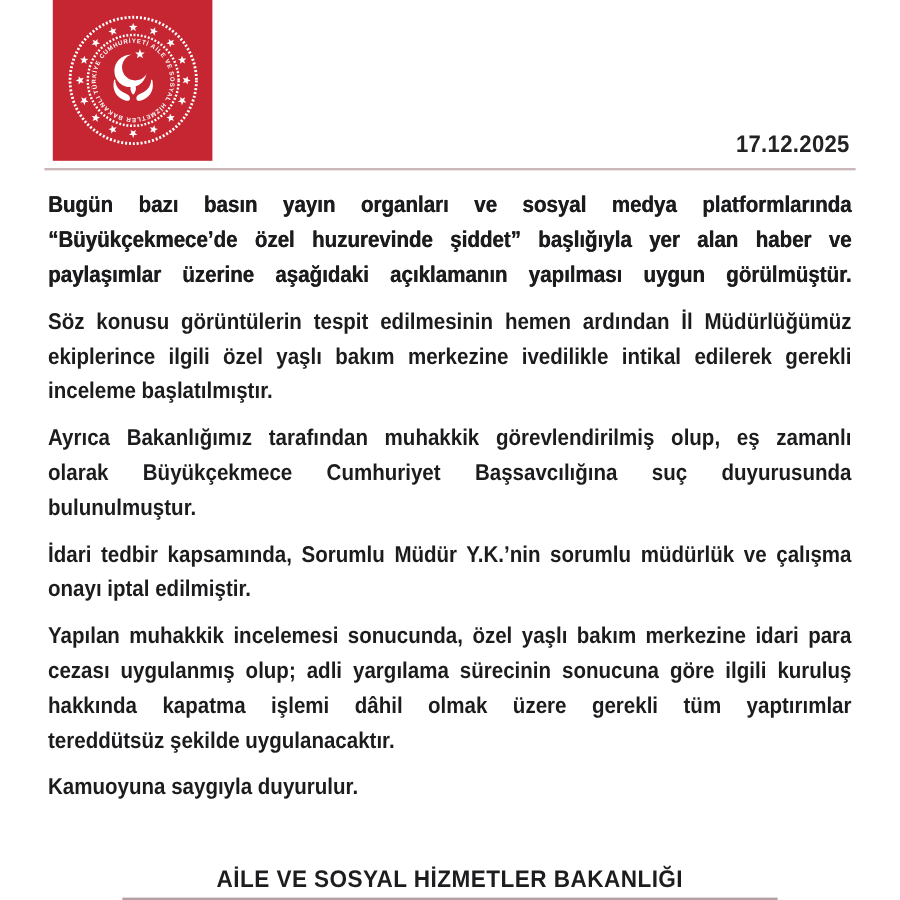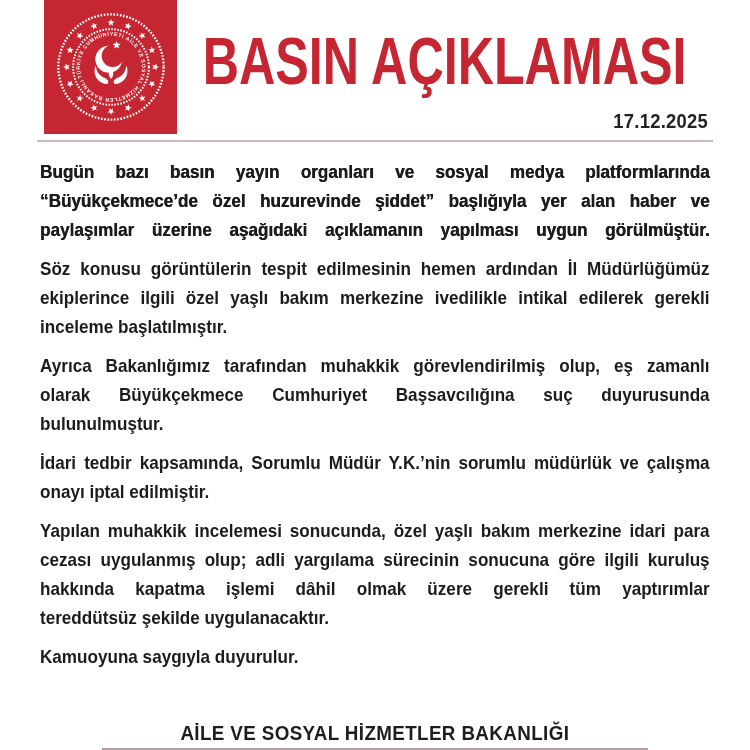--- a/index.html
+++ b/index.html
@@ -112,23 +112,20 @@
       <circle cx="48" cy="43" r="12" fill="#fff"></circle>
       <circle cx="51.5" cy="40.2" r="9.8" fill="#c62631"></circle>
       <use href="#star5" transform="translate(55,30.5) scale(1.15)"></use>
 
       <path d="M35.8,49.5 C34.2,56.5 36.8,61.5 42.2,64.2 C45.4,65.8 47.6,65.6 47.6,63.2 C47.6,60.8 44.6,60 42.2,58.6 C38.8,56.6 36.8,53.6 36.6,49.5 Z" fill="#fff"></path>
       <path d="M35.8,49.5 C34.2,56.5 36.8,61.5 42.2,64.2 C45.4,65.8 47.6,65.6 47.6,63.2 C47.6,60.8 44.6,60 42.2,58.6 C38.8,56.6 36.8,53.6 36.6,49.5 Z" fill="#fff" transform="translate(100,0) scale(-1,1)"></path>
       <path d="M50,50.5 C47.4,53.8 47.2,58 50,60.6 C52.8,58 52.6,53.8 50,50.5 Z" fill="#fff"></path>
     </svg>
   </div>
 
-  <div class="title-wrap">
-    <span class="title">BASIN AÇIKLAMASI</span>
-  </div>
   <div class="date">17.12.2025</div>
   <div class="divider-top"></div>
 
   <div class="body-text">
     <div class="para para-0">
       <div class="line">Bugün bazı basın yayın organları ve sosyal medya platformlarında</div>
       <div class="line">“Büyükçekmece’de özel huzurevinde şiddet” başlığıyla yer alan haber ve</div>
       <div class="line">paylaşımlar üzerine aşağıdaki açıklamanın yapılması uygun görülmüştür.</div>
     </div>
     <div class="para">

